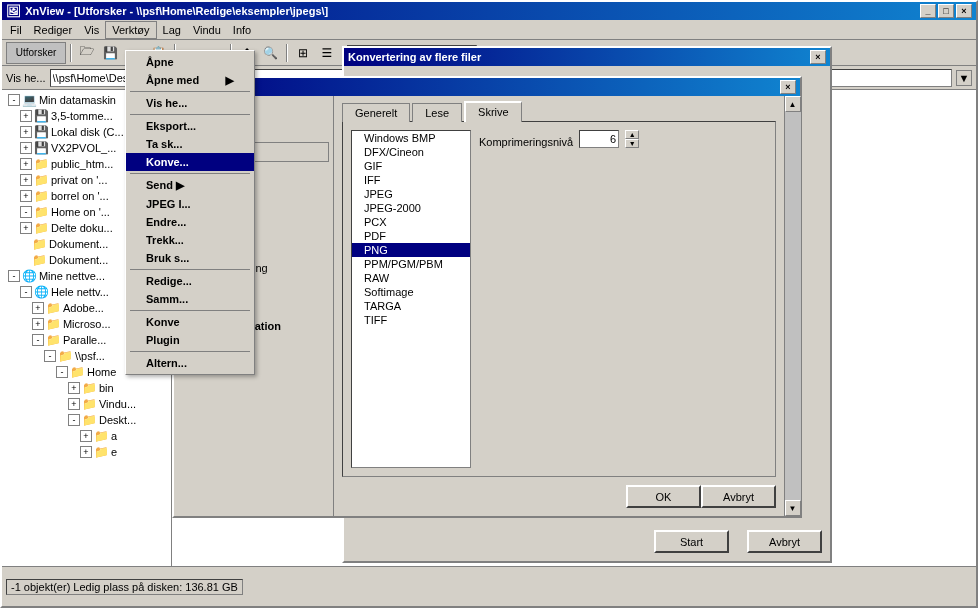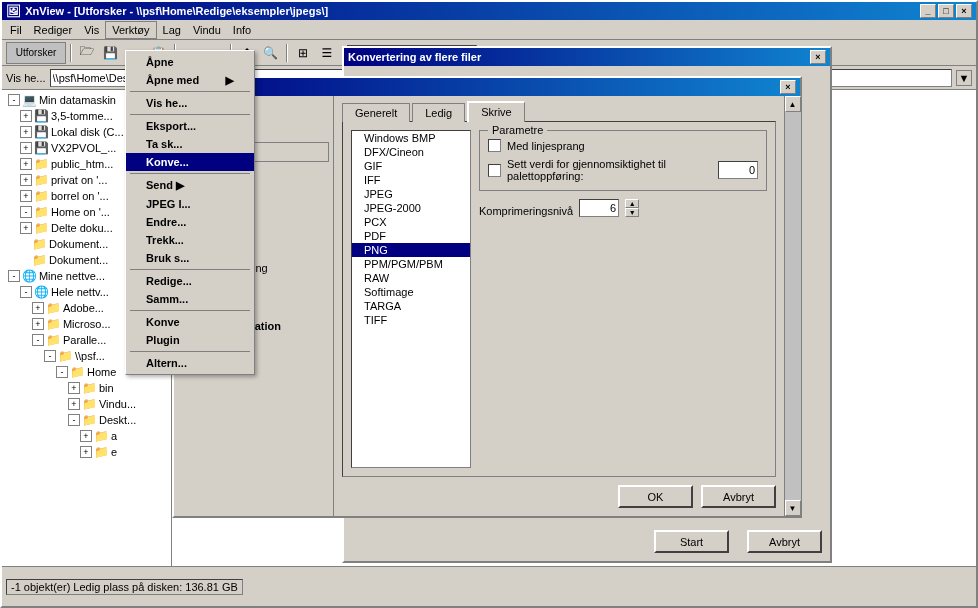--- a/index.html
+++ b/index.html
@@ -756,21 +756,21 @@
         <div class="alt-item">Full skjerm</div>
 
         <div class="alt-section-header">System integration</div>
         <div class="alt-item">Tilknytning</div>
       </div>
 
       <div class="alt-right">
 
         <div class="tab-bar">
           <div class="tab">Generelt</div>
-          <div class="tab">Ledig</div>
+          <div class="tab">Lese</div>
           <div class="tab active">Skrive</div>
         </div>
 
         <div class="tab-content">
 
           <div class="format-list">
             <div class="format-list-item">Windows BMP</div>
             <div class="format-list-item">DFX/Cineon</div>
             <div class="format-list-item">GIF</div>
             <div class="format-list-item">IFF</div>
@@ -780,47 +780,33 @@
             <div class="format-list-item">PDF</div>
             <div class="format-list-item selected">PNG</div>
             <div class="format-list-item">PPM/PGM/PBM</div>
             <div class="format-list-item">RAW</div>
             <div class="format-list-item">Softimage</div>
             <div class="format-list-item">TARGA</div>
             <div class="format-list-item">TIFF</div>
           </div>
 
           <div class="params-panel">
-            <div class="params-group">
-              <span class="params-group-label">Parametre</span>
-
-              <div class="param-row">
-                <div class="param-checkbox"></div>
-                <span class="param-label">Med linjesprang</span>
-              </div>
-
-              <div class="param-row">
-                <div class="param-checkbox"></div>
-                <span class="param-label">Sett verdi for gjennomsiktighet til palettoppføring:</span>
-                <input type="text" class="param-input" value="0" style="">
-              </div>
-            </div>
 
             <div class="kompr-row">
               <span class="kompr-label">Komprimeringsnivå</span>
               <input type="text" class="spin-input" value="6" style="">
               <div class="spin-btns">
                 <div class="spin-btn">▲</div>
                 <div class="spin-btn">▼</div>
               </div>
             </div>
           </div>
         </div>
 
-        <div style="display:flex; justify-content:flex-end; gap:8px; padding:8px;">
+        <div style="display:flex; justify-content:flex-end; gap:0; padding:8px;">
           <div class="dialog-btn">OK</div>
           <div class="dialog-btn">Avbryt</div>
         </div>
       </div>
 
       <div class="dialog-scroll">
         <div class="scroll-btn">▲</div>
         <div class="scroll-track"></div>
         <div class="scroll-btn">▼</div>
       </div>

